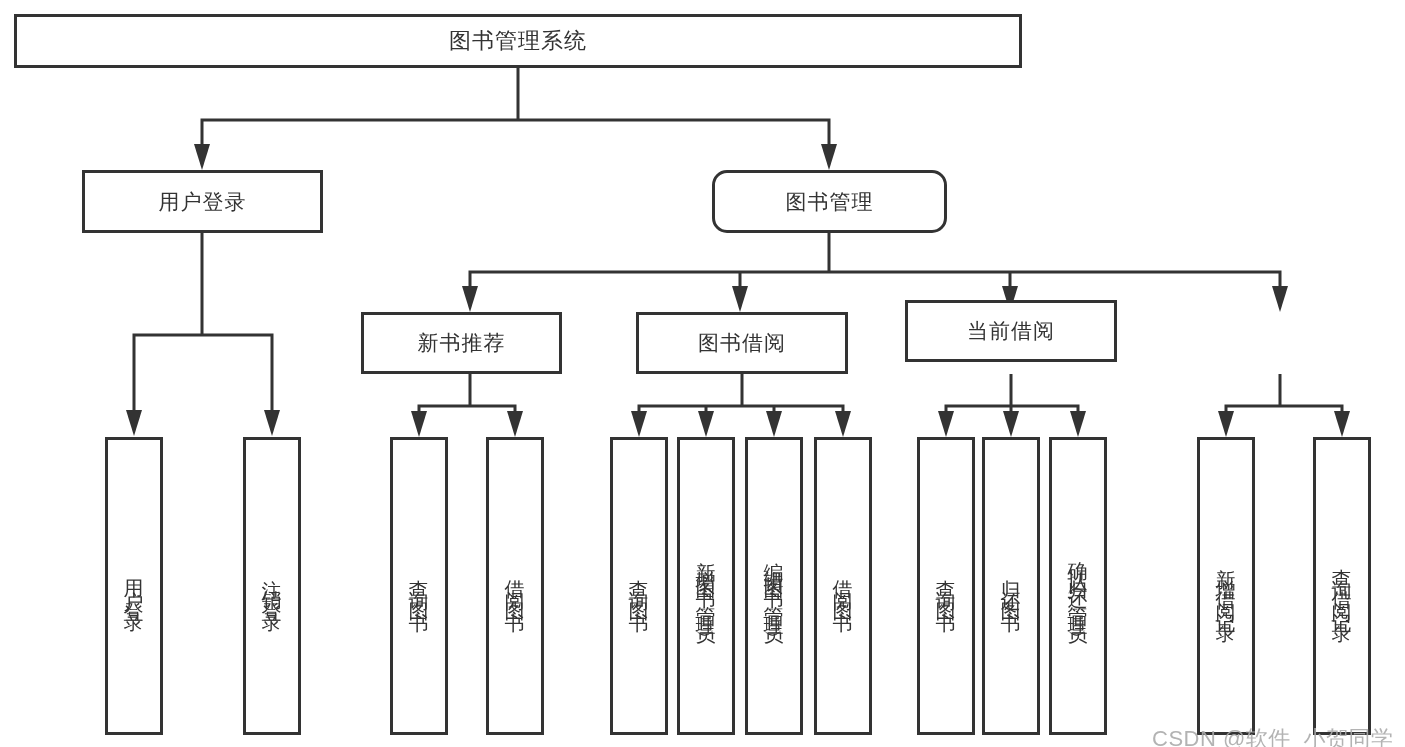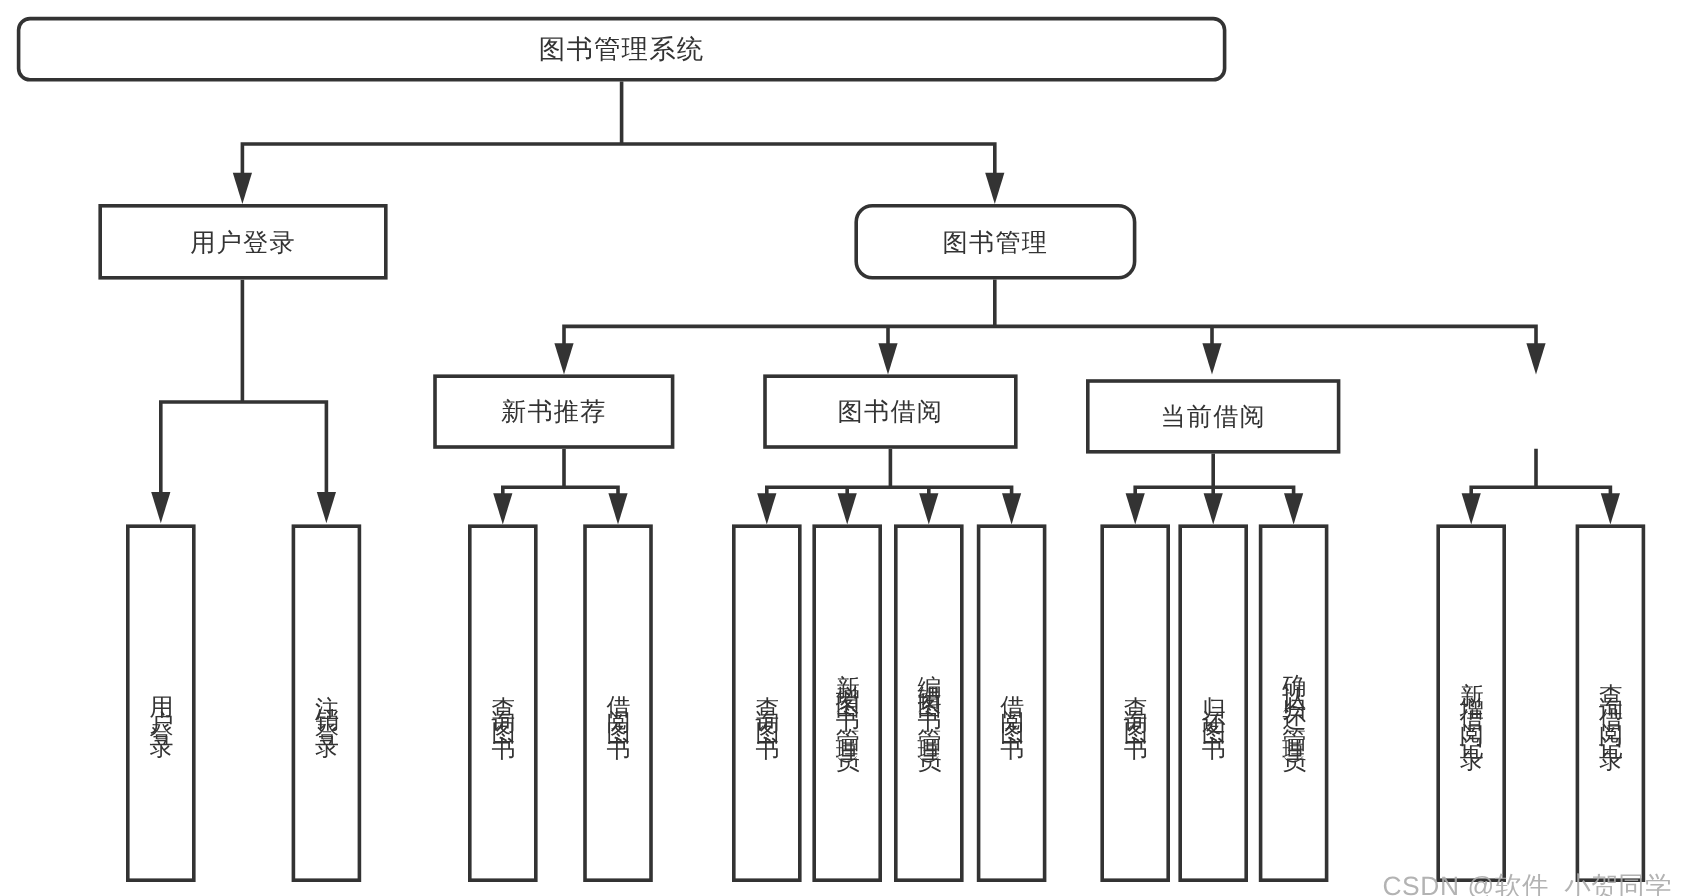--- a/index.html
+++ b/index.html
@@ -94,28 +94,28 @@
       <polygon points="766,411 782,411 774,437"></polygon>
       <polygon points="835,411 851,411 843,437"></polygon>
       <polygon points="938,411 954,411 946,437"></polygon>
       <polygon points="1003,411 1019,411 1011,437"></polygon>
       <polygon points="1070,411 1086,411 1078,437"></polygon>
       <polygon points="1218,411 1234,411 1226,437"></polygon>
       <polygon points="1334,411 1350,411 1342,437"></polygon>
     </g>
   </svg>
 
-  <div class="hbox" style="left:14px;top:14px;width:1008px;height:54px;font-size:22px;border-radius:11px;">图书管理系统</div>
+  <div class="hbox" style="left:14px;top:14px;width:1008px;height:54px;font-size:22px;">图书管理系统</div>
 
   <div class="hbox" style="left:82px;top:170px;width:241px;height:63px;">用户登录</div>
   <div class="hbox" style="left:712px;top:170px;width:235px;height:63px;border-radius:15px;">图书管理</div>
 
   <div class="hbox" style="left:361px;top:312px;width:201px;height:62px;">新书推荐</div>
   <div class="hbox" style="left:636px;top:312px;width:212px;height:62px;">图书借阅</div>
-  <div class="hbox" style="left:905px;top:316px;width:212px;height:62px;">当前借阅</div>
+  <div class="hbox" style="left:905px;top:300px;width:212px;height:62px;">当前借阅</div>
 
   <div class="vbox" style="left:105px;top:437px;width:58px;height:298px;">
     <span>用户登录</span>
   </div>
   <div class="vbox" style="left:243px;top:437px;width:58px;height:298px;">
     <span>注销登录</span>
   </div>
 
   <div class="vbox" style="left:390px;top:437px;width:58px;height:298px;">
     <span>查询图书</span>

